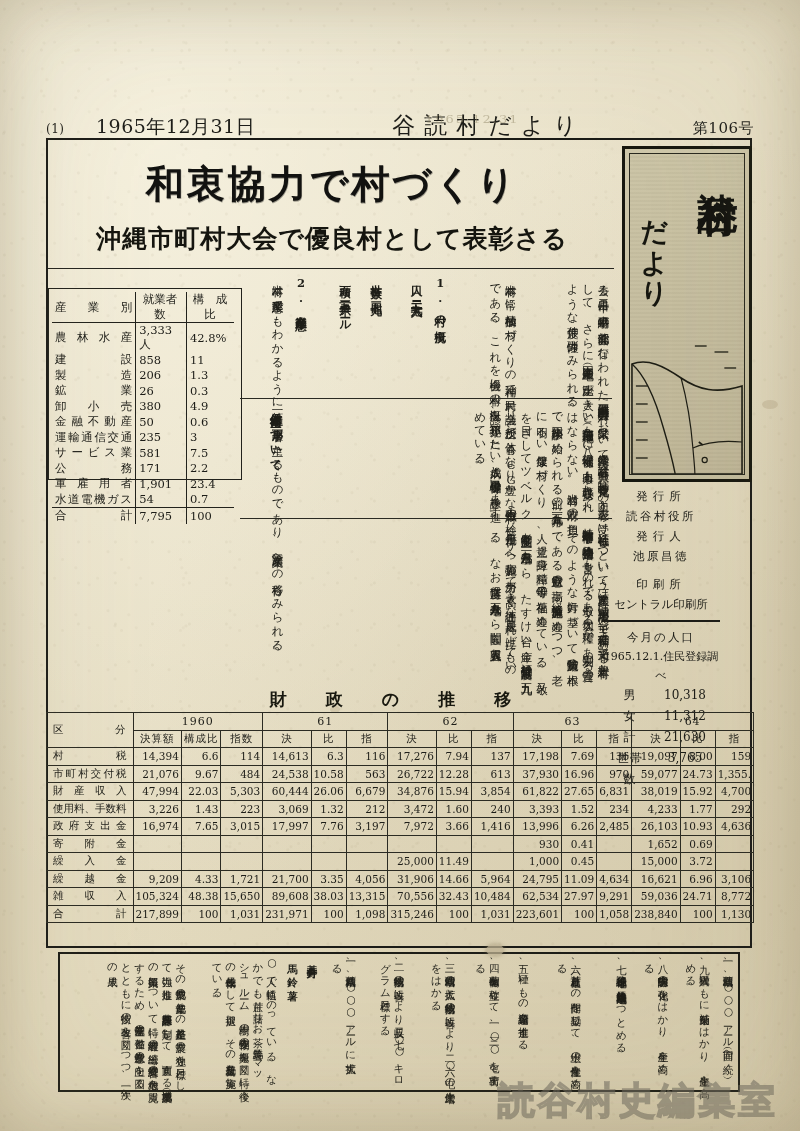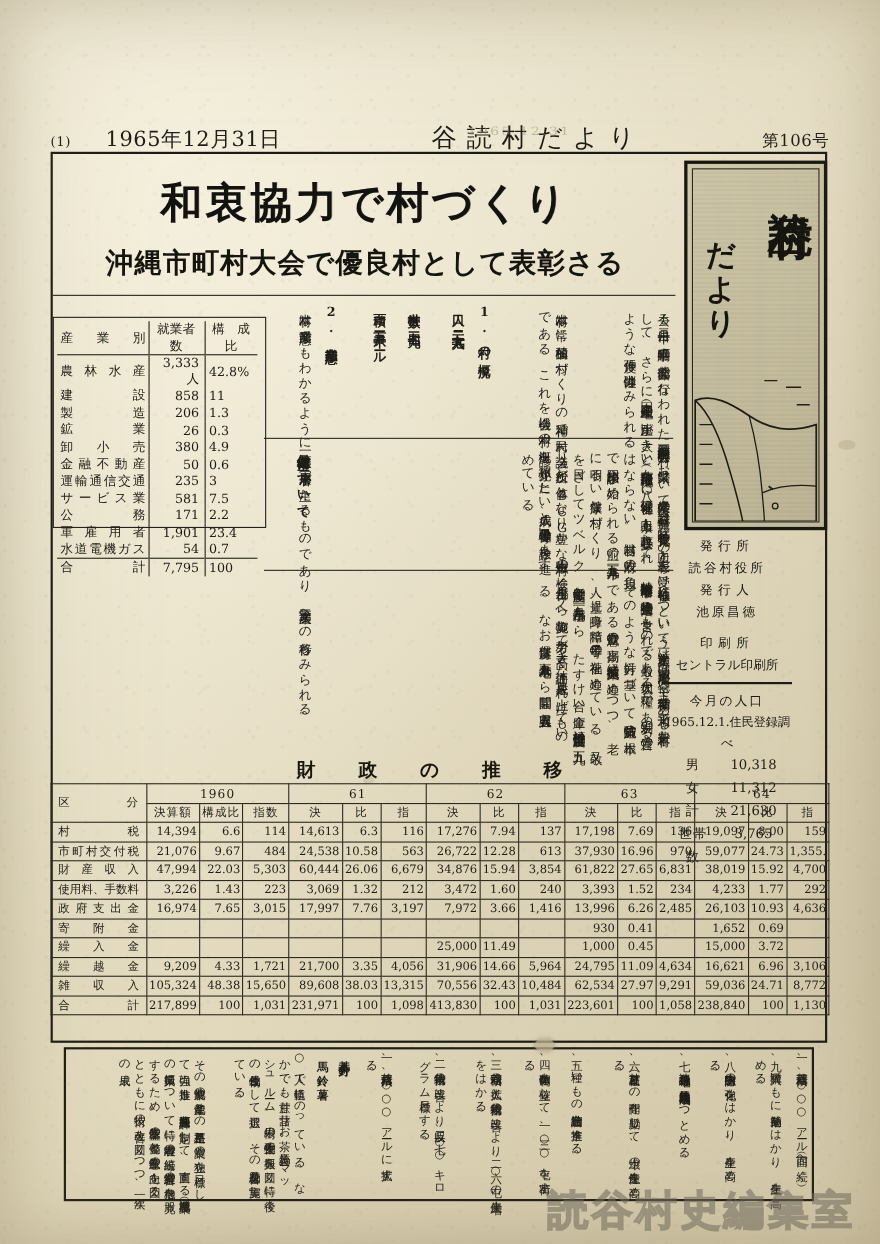--- a/index.html
+++ b/index.html
@@ -140,21 +140,21 @@
     position: absolute; left: 52px; top: 292px;
     width: 182px;
     border-collapse: collapse;
     font-size: 11.5px;
   }
   .ind-table th, .ind-table td {
     border: 0; padding: 0 3px; height: 15.5px; color: #1d1d18;
   }
   .ind-table thead th { border-bottom: 1.5px solid #22221c; font-weight: 400; }
   .ind-table .c1 { width: 86px; }
-  .ind-table .c2 { width: 52px; text-align: right; border-left: 1.5px solid #22221c; padding-right:5px;}
+  .ind-table .c2 { width: 52px; border-left: 1.5px solid #22221c; padding-right:5px;}
   .ind-table .c3 { width: 44px; text-align: left; border-left: 1.5px solid #22221c; padding-right:4px;}
   .ind-outer {
     position: absolute; left: 48px; top: 288px;
     width: 192px; height: 190px;
     border: 1.5px solid #22221c;
   }
   .lbl-spread { display: flex; justify-content: space-between; }
   .ind-total td { border-top: 1.5px solid #22221c; }
 
   
@@ -801,21 +801,21 @@
                 <span>合</span>
                 <span>計</span>
               </span>
             </td>
             <td class="num col-div">217,899</td>
             <td class="num">100</td>
             <td class="num">1,031</td>
             <td class="num col-div">231,971</td>
             <td class="num">100</td>
             <td class="num">1,098</td>
-            <td class="num col-div">413,830</td>
+            <td class="num col-div">315,246</td>
             <td class="num">100</td>
             <td class="num">1,031</td>
             <td class="num col-div">223,601</td>
             <td class="num">100</td>
             <td class="num">1,058</td>
             <td class="num col-div">238,840</td>
             <td class="num">100</td>
             <td class="num">1,130</td>
           </tr>
         </tbody>

